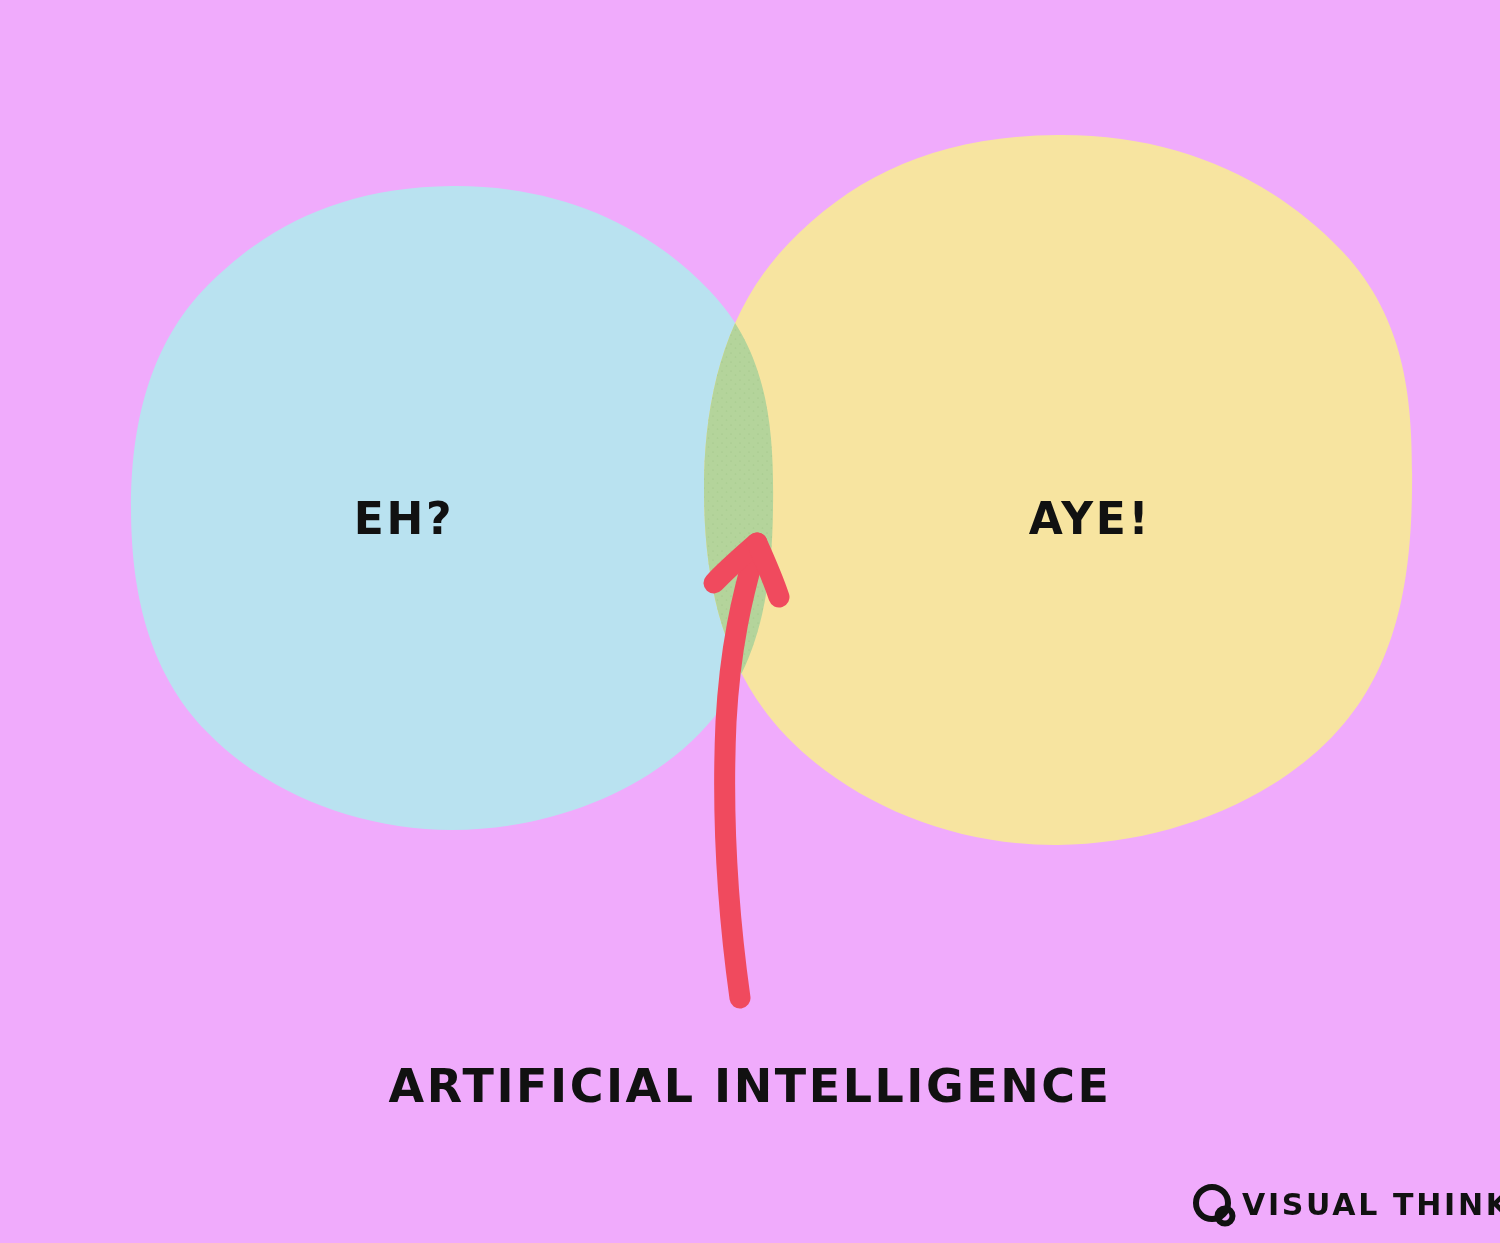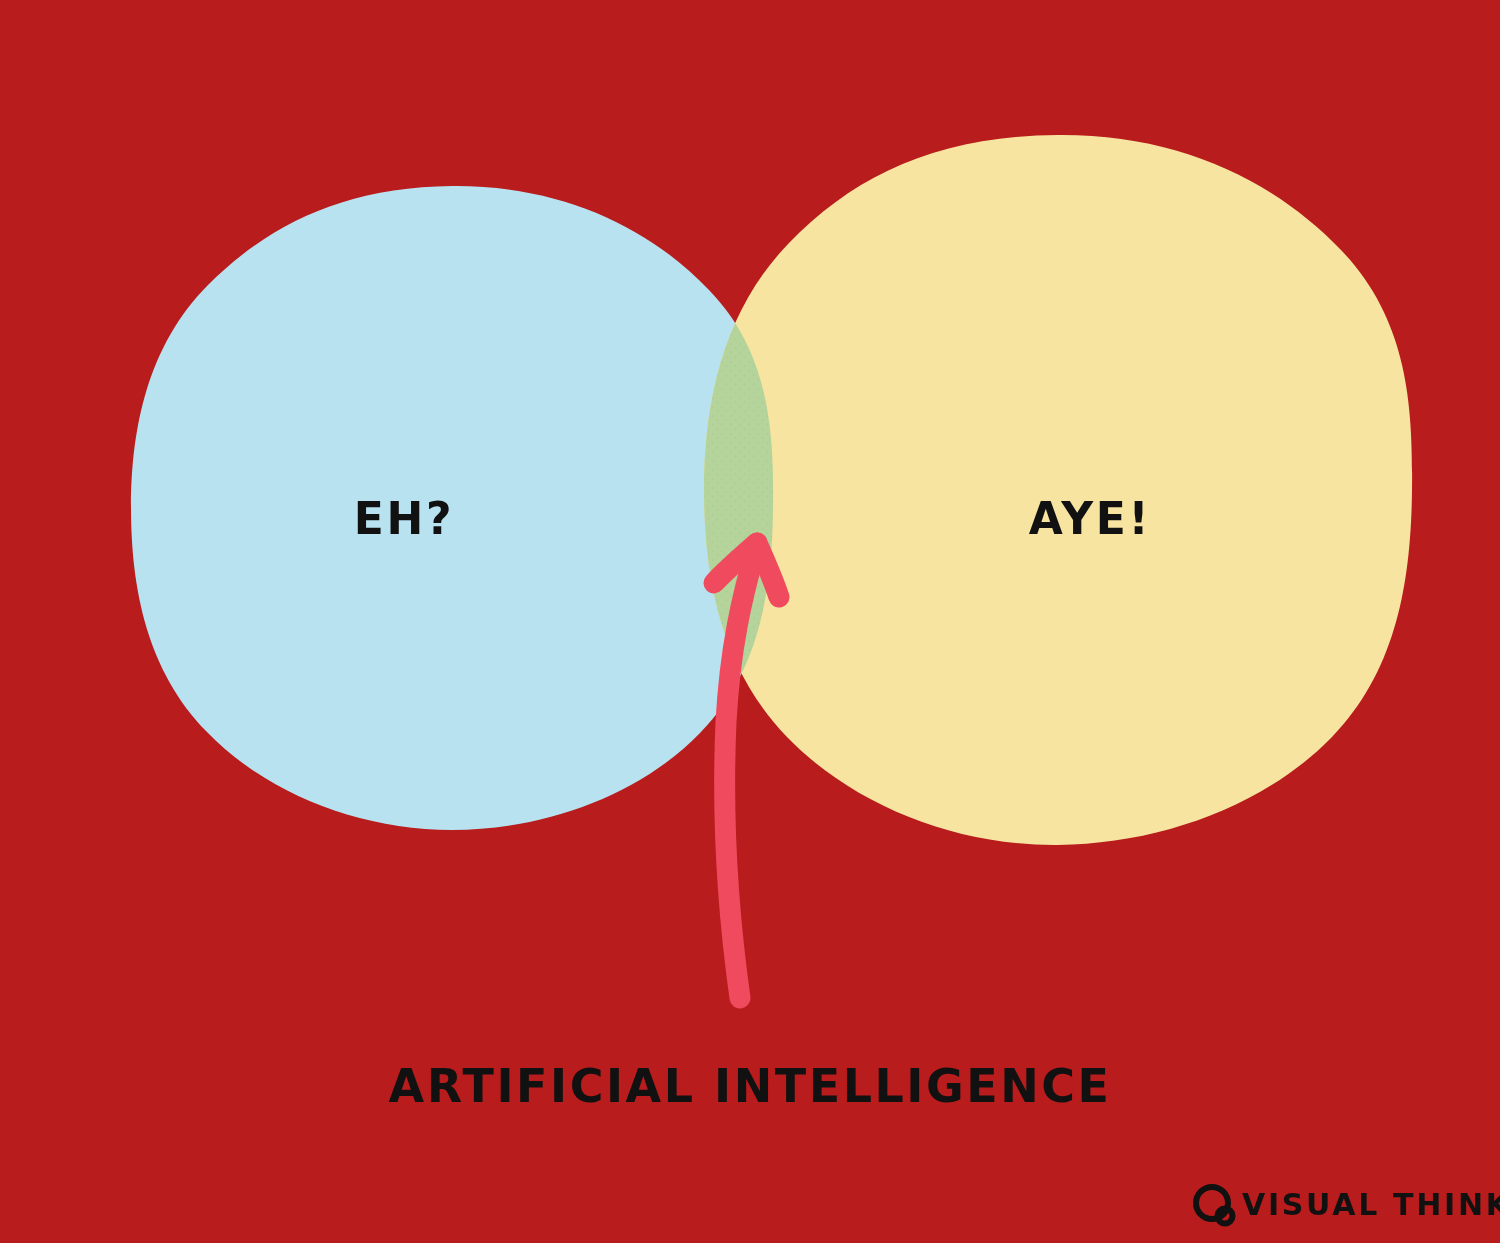--- a/index.html
+++ b/index.html
@@ -11,21 +11,21 @@
   body {
     width: 1500px;
     height: 1243px;
     overflow: hidden;
     font-family: "DejaVu Sans", sans-serif;
   }
   #canvas {
     position: relative;
     width: 1500px;
     height: 1243px;
-    background: #b91c1c;
+    background: #f0abfc;
   }
   #venn-svg {
     position: absolute;
     left: 0;
     top: 0;
     width: 1500px;
     height: 1243px;
     display: block;
   }
   

